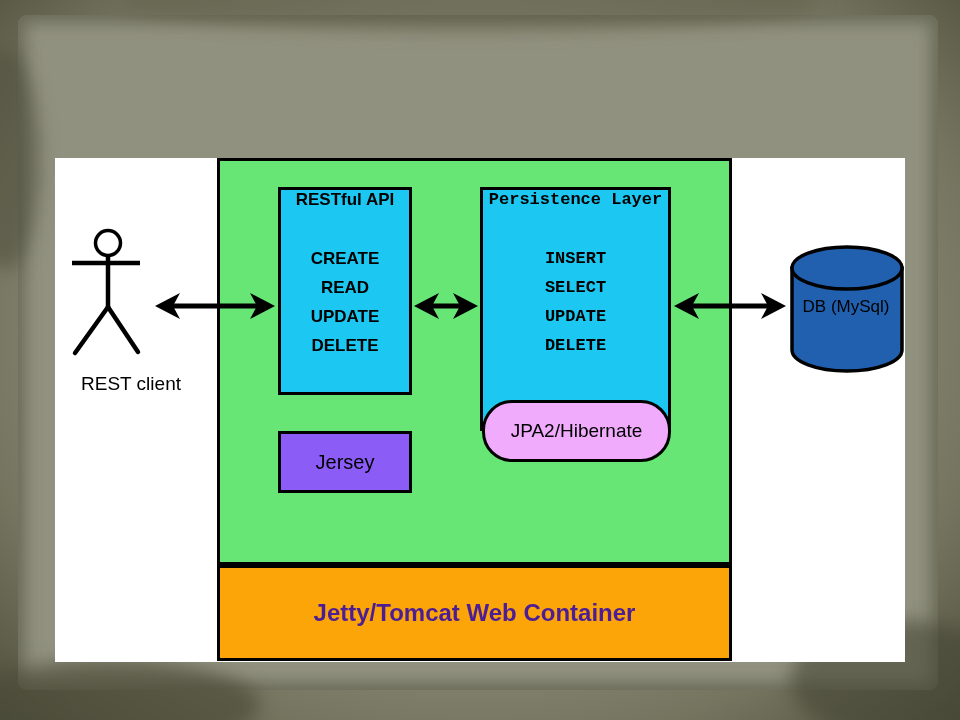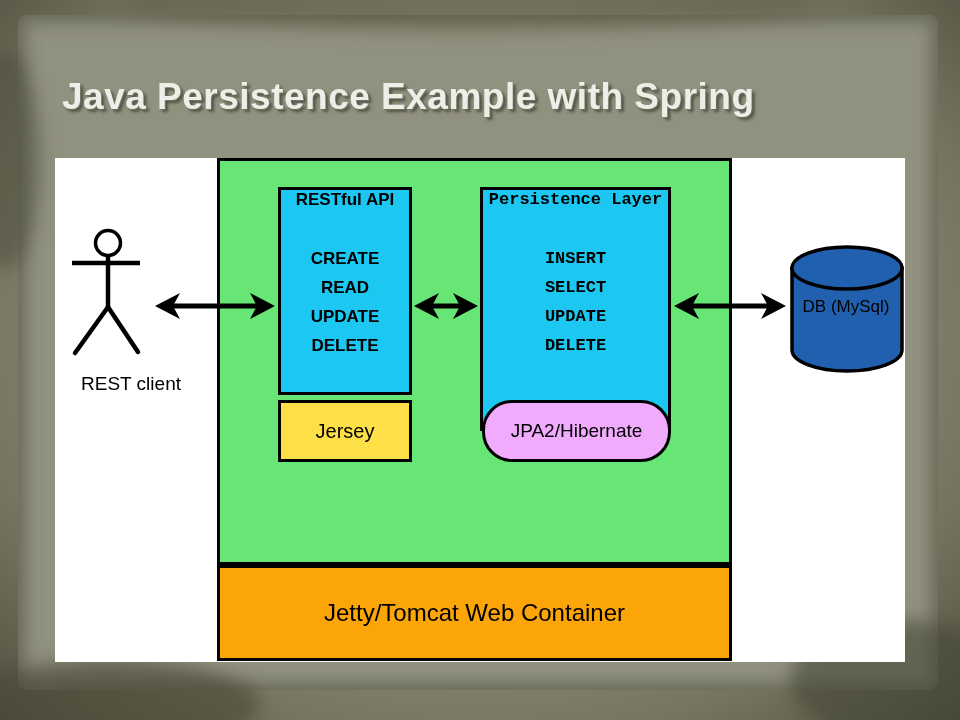--- a/index.html
+++ b/index.html
@@ -21,21 +21,21 @@
   .slide-title{
     position:absolute;left:62px;top:76px;margin:0;
     font-size:37px;font-weight:bold;letter-spacing:.5px;color:#eeeee8;
     text-shadow:1px 1px 0 #72725f, 3px 3px 3px rgba(60,60,48,.75);
   }
   .slide{position:absolute;left:55px;top:158px;width:850px;height:504px;background:#ffffff;}
   .abs{position:absolute;box-sizing:border-box;}
   .outlined{border:3px solid #000;}
   .green-panel{left:162px;top:0;width:515px;height:407px;background:#68e675;}
   .orange-box{left:162px;top:407px;width:515px;height:96px;background:#fba508;
-    display:flex;align-items:center;justify-content:center;font-size:24px;color:#000000;}
+    display:flex;align-items:center;justify-content:center;font-size:24px;color:#4c1d95;font-weight:bold;}
   .cyan-box{background:#1cc8f2;display:flex;flex-direction:column;align-items:center;
     color:#000;}
   .restful-box{left:223px;top:29px;width:134px;height:208px;}
   .persistence-box{left:425px;top:29px;width:191px;height:244px;font-family:Liberation Mono, monospace;}
   .box-title{font-size:17px;font-weight:700;line-height:20px;white-space:nowrap;}
   .op-list{margin-top:34px;text-align:center;}
   .op{font-size:17px;font-weight:700;line-height:29px;}
   .jersey-box{left:223px;top:242px;width:134px;height:62px;background:#f8ec1c;
     display:flex;align-items:center;justify-content:center;font-size:20px;color:#000;}
   .jpa-box{left:427px;top:242px;width:189px;height:62px;background:#e08e90;
@@ -50,21 +50,20 @@
 </head>
 <body>
 
 <div class="stage">
   <div class="paper"></div>
   <div class="blot bl"></div>
   <div class="blot br"></div>
   <div class="blot lt"></div>
   <div class="blot tt"></div>
 
-  <h1 class="slide-title">Java Persistence Example with Spring</h1>
 
   <div class="slide">
 
     <div class="abs outlined green-panel" style="background-color: rgb(104, 230, 117);"></div>
 
     <div class="abs outlined orange-box" style="background-color: rgb(251, 165, 8);">
       <span>Jetty/Tomcat Web Container</span>
     </div>
 
 
@@ -81,21 +80,21 @@
     <div class="abs outlined cyan-box persistence-box" style="background-color: rgb(28, 200, 242);">
       <div class="box-title">Persistence Layer</div>
       <div class="op-list">
         <div class="op">INSERT</div>
         <div class="op">SELECT</div>
         <div class="op">UPDATE</div>
         <div class="op">DELETE</div>
       </div>
     </div>
 
-    <div class="abs outlined jersey-box" style="background-color: #fde047;">
+    <div class="abs outlined jersey-box" style="background-color: #8b5cf6; margin-top: 31px;">
       <span>Jersey</span>
     </div>
 
     <div class="abs outlined jpa-box" style="background-color: #f0abfc; border-radius: 30px;">
       <span>JPA2/Hibernate</span>
     </div>
 
     <svg class="abs" style="left:2px;top:66px;" width="104" height="146" viewBox="0 0 104 146">
       <circle cx="51" cy="19" r="12.5" fill="none" stroke="#000" stroke-width="3.5"></circle>
       <line x1="15" y1="39" x2="83" y2="39" stroke="#000" stroke-width="4.5"></line>

